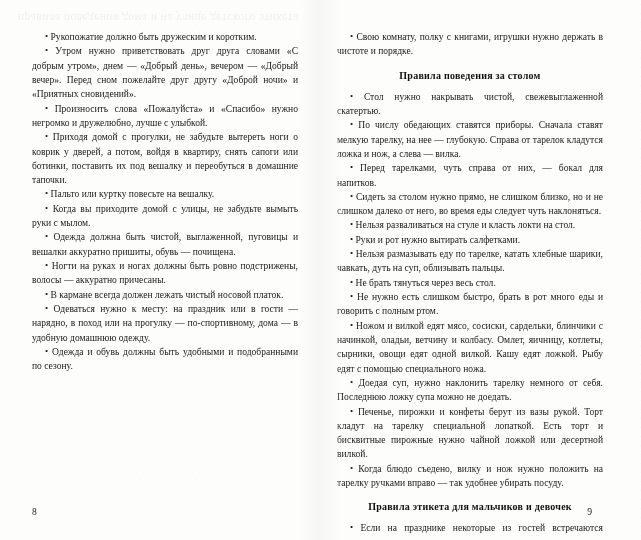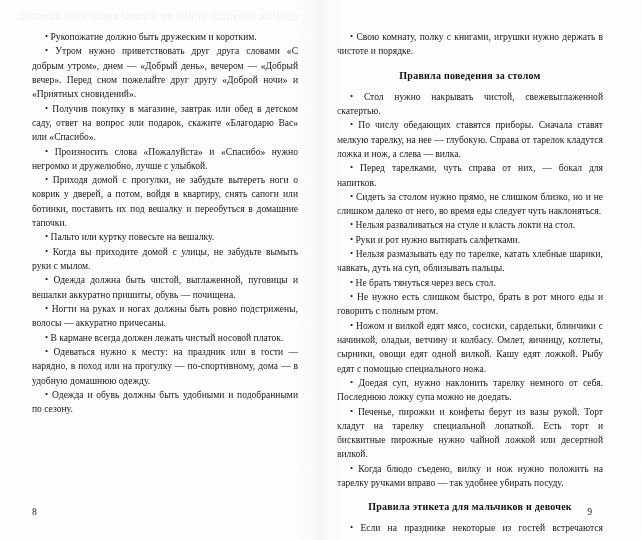--- a/index.html
+++ b/index.html
@@ -117,21 +117,20 @@
 <body>
 
 <div class="spread">
 
   <div class="bleed">правила поведения дома и на улице детского этикета</div>
 
   <div class="page page-left">
     <div class="textblock">
       <p class="item"><span class="bullet">•</span> <span>Рукопожатие должно быть дружеским и коротким.</span></p>
       <p class="item"><span class="bullet">•</span> <span>Утром нужно приветствовать друг друга словами «С добрым утром», днем — «Добрый день», вечером — «Добрый вечер». Перед сном пожелайте друг другу «Доброй ночи» и «Приятных сновидений».</span></p>
-      <p class="item"><span class="bullet">•</span> <span>Получив покупку в магазине, завтрак или обед в детском саду, ответ на вопрос или подарок, скажите «Благодарю Вас» или «Спасибо».</span></p>
       <p class="item"><span class="bullet">•</span> <span>Произносить слова «Пожалуйста» и «Спасибо» нужно негромко и дружелюбно, лучше с улыбкой.</span></p>
       <p class="item"><span class="bullet">•</span> <span>Приходя домой с прогулки, не забудьте вытереть ноги о коврик у дверей, а потом, войдя в квартиру, снять сапоги или ботинки, поставить их под вешалку и переобуться в домашние тапочки.</span></p>
       <p class="item"><span class="bullet">•</span> <span>Пальто или куртку повесьте на вешалку.</span></p>
       <p class="item"><span class="bullet">•</span> <span>Когда вы приходите домой с улицы, не забудьте вымыть руки с мылом.</span></p>
       <p class="item"><span class="bullet">•</span> <span>Одежда должна быть чистой, выглаженной, пуговицы и вешалки аккуратно пришиты, обувь — почищена.</span></p>
       <p class="item"><span class="bullet">•</span> <span>Ногти на руках и ногах должны быть ровно подстрижены, волосы — аккуратно причесаны.</span></p>
       <p class="item"><span class="bullet">•</span> <span>В кармане всегда должен лежать чистый носовой платок.</span></p>
       <p class="item"><span class="bullet">•</span> <span>Одеваться нужно к месту: на праздник или в гости — нарядно, в поход или на прогулку — по-спортивному, дома — в удобную домашнюю одежду.</span></p>
       <p class="item"><span class="bullet">•</span> <span>Одежда и обувь должны быть удобными и подобранными по сезону.</span></p>
 

